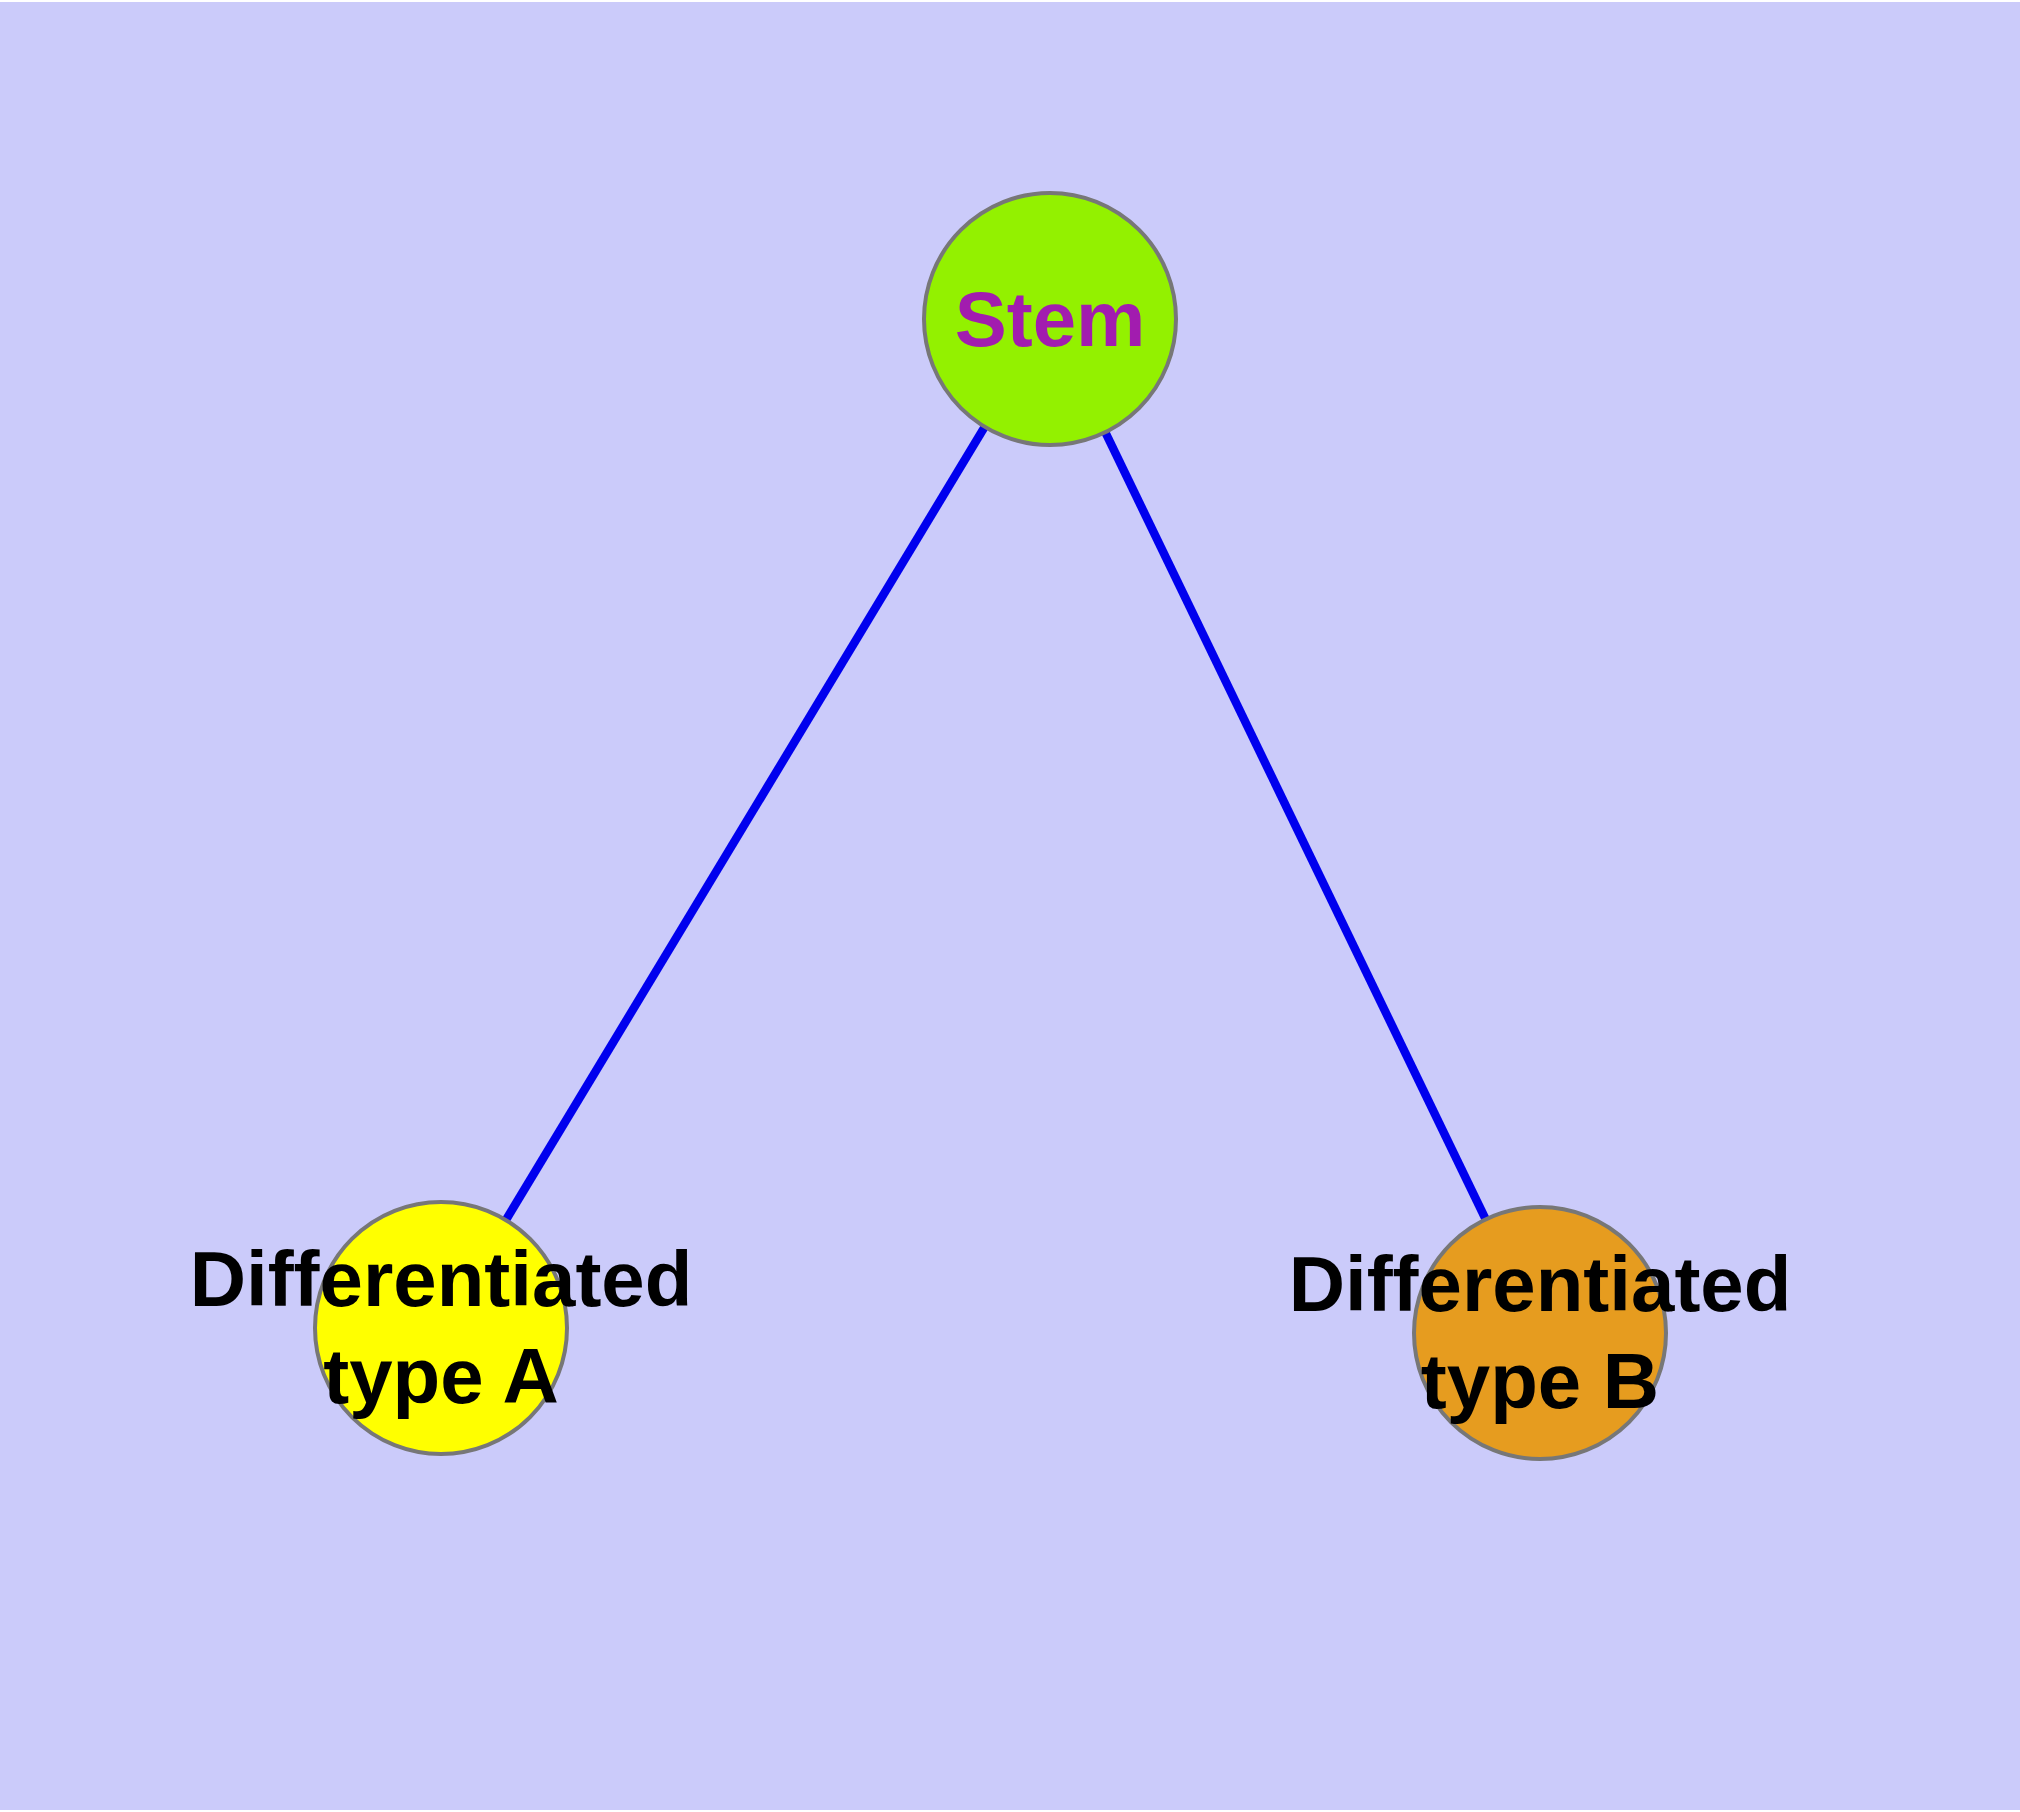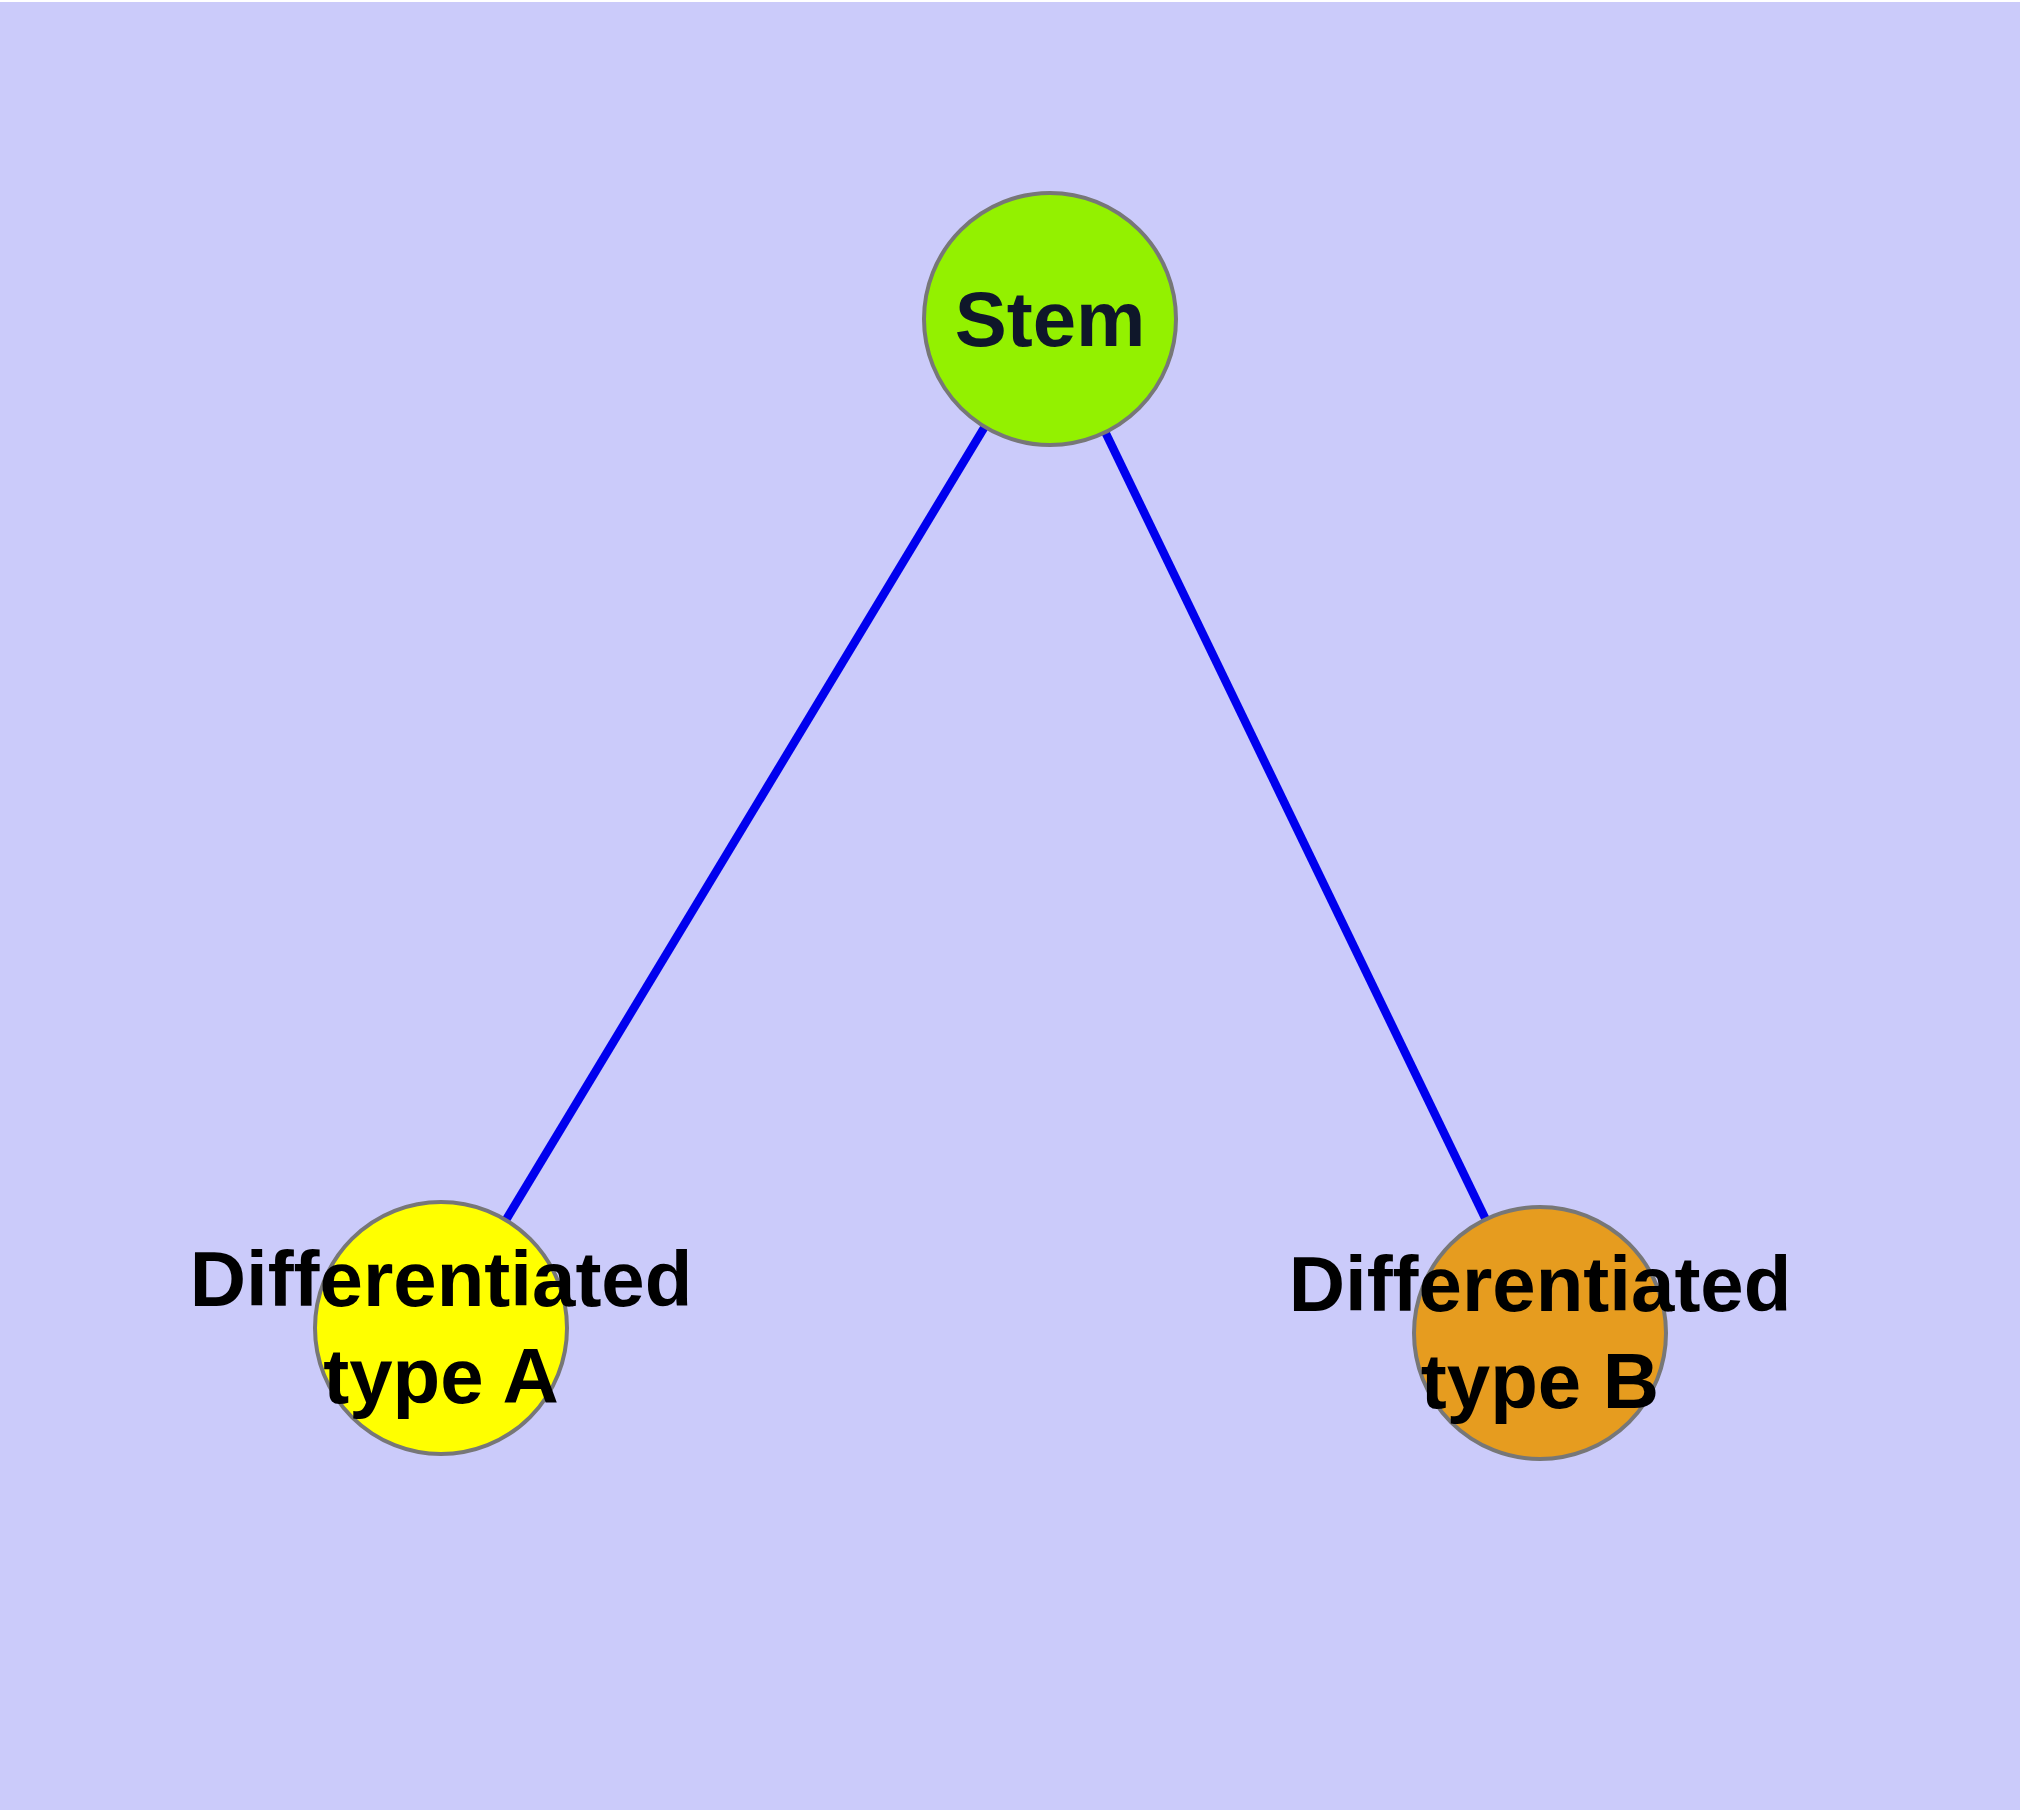--- a/index.html
+++ b/index.html
@@ -51,21 +51,21 @@
 <body>
 
 <div class="canvas" style="background-color: rgb(203, 203, 250); border-color: rgb(255, 255, 255);">
 
   <svg class="edges-layer" viewBox="0 0 2384 2138" xmlns="http://www.w3.org/2000/svg">
     <line x1="1239" y1="374" x2="520" y2="1565" stroke="#0000EE"></line>
     <line x1="1239" y1="374" x2="1817" y2="1570" stroke="#0000EE"></line>
   </svg>
 
   <div class="node" style="border-color: rgb(119, 119, 119); left: 922px; top: 189px; width: 256px; height: 256px; background-color: rgb(147, 241, 0);">
-    <span class="node-label" style="color: #0f172a;">Stem</span>
+    <span class="node-label" style="color: #a21caf;">Stem</span>
   </div>
 
   <div class="node" style="border-color: rgb(119, 119, 119); left: 313px; top: 1198px; width: 256px; height: 256px; background-color: rgb(255, 255, 0);">
     <span class="node-label" style="color: rgb(0, 0, 0);">Differentiated
 type A</span>
   </div>
 
   <div class="node" style="border-color: rgb(119, 119, 119); left: 1412px; top: 1203px; width: 256px; height: 256px; background-color: rgb(230, 156, 31);">
     <span class="node-label" style="color: rgb(0, 0, 0);">Differentiated
 type B</span>

